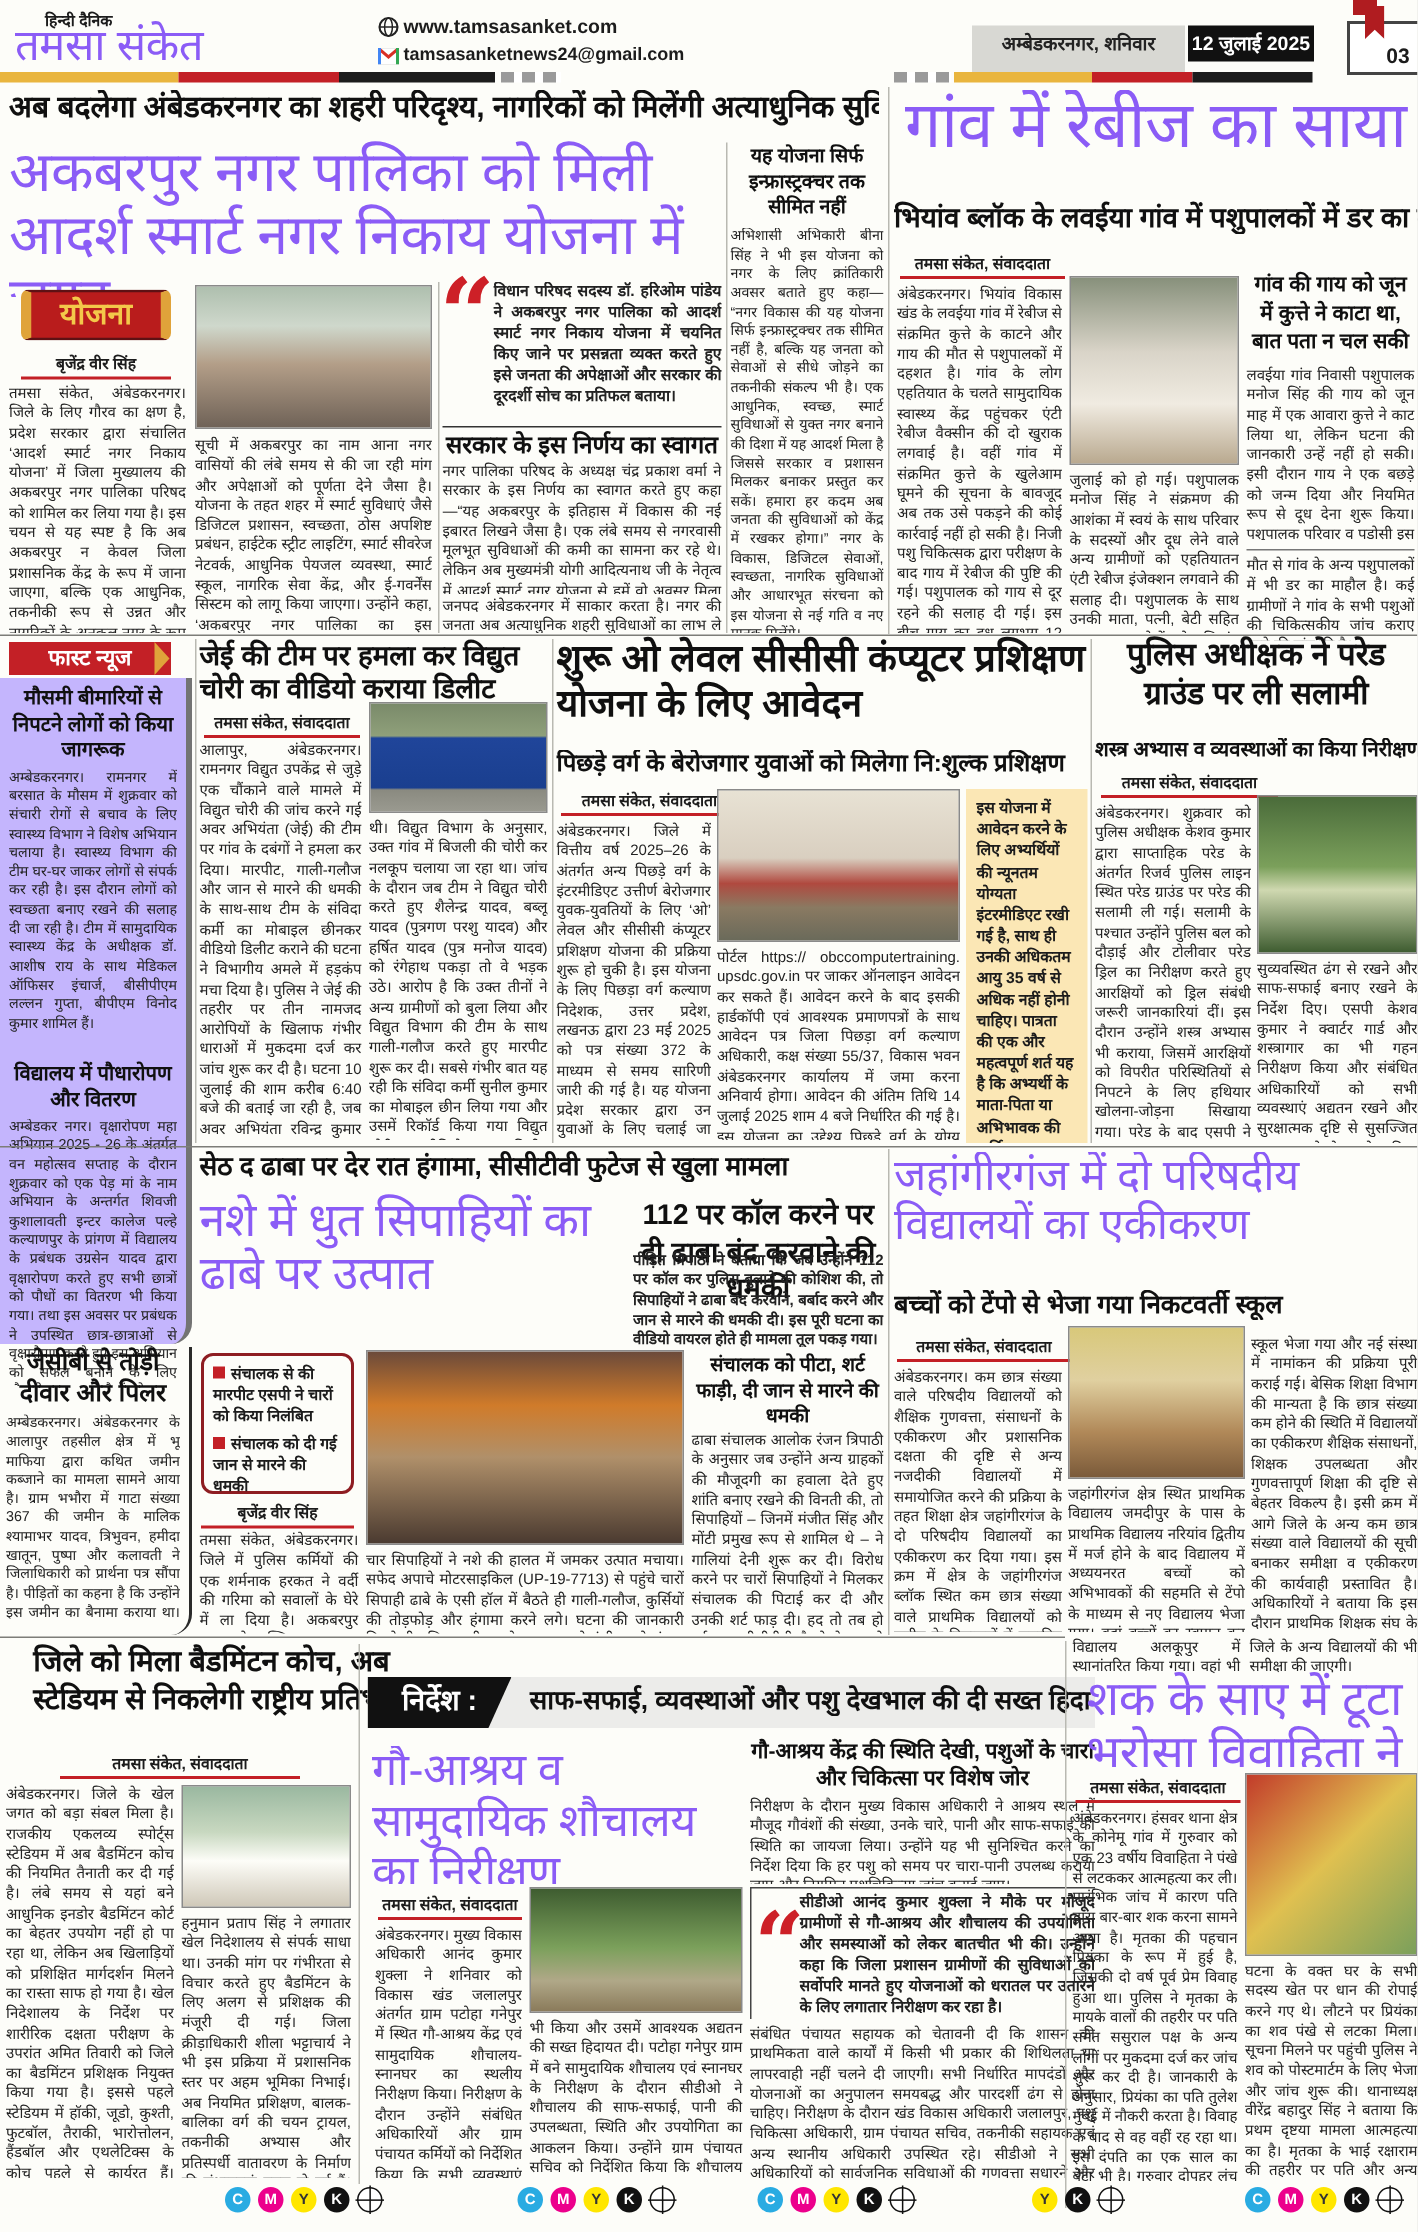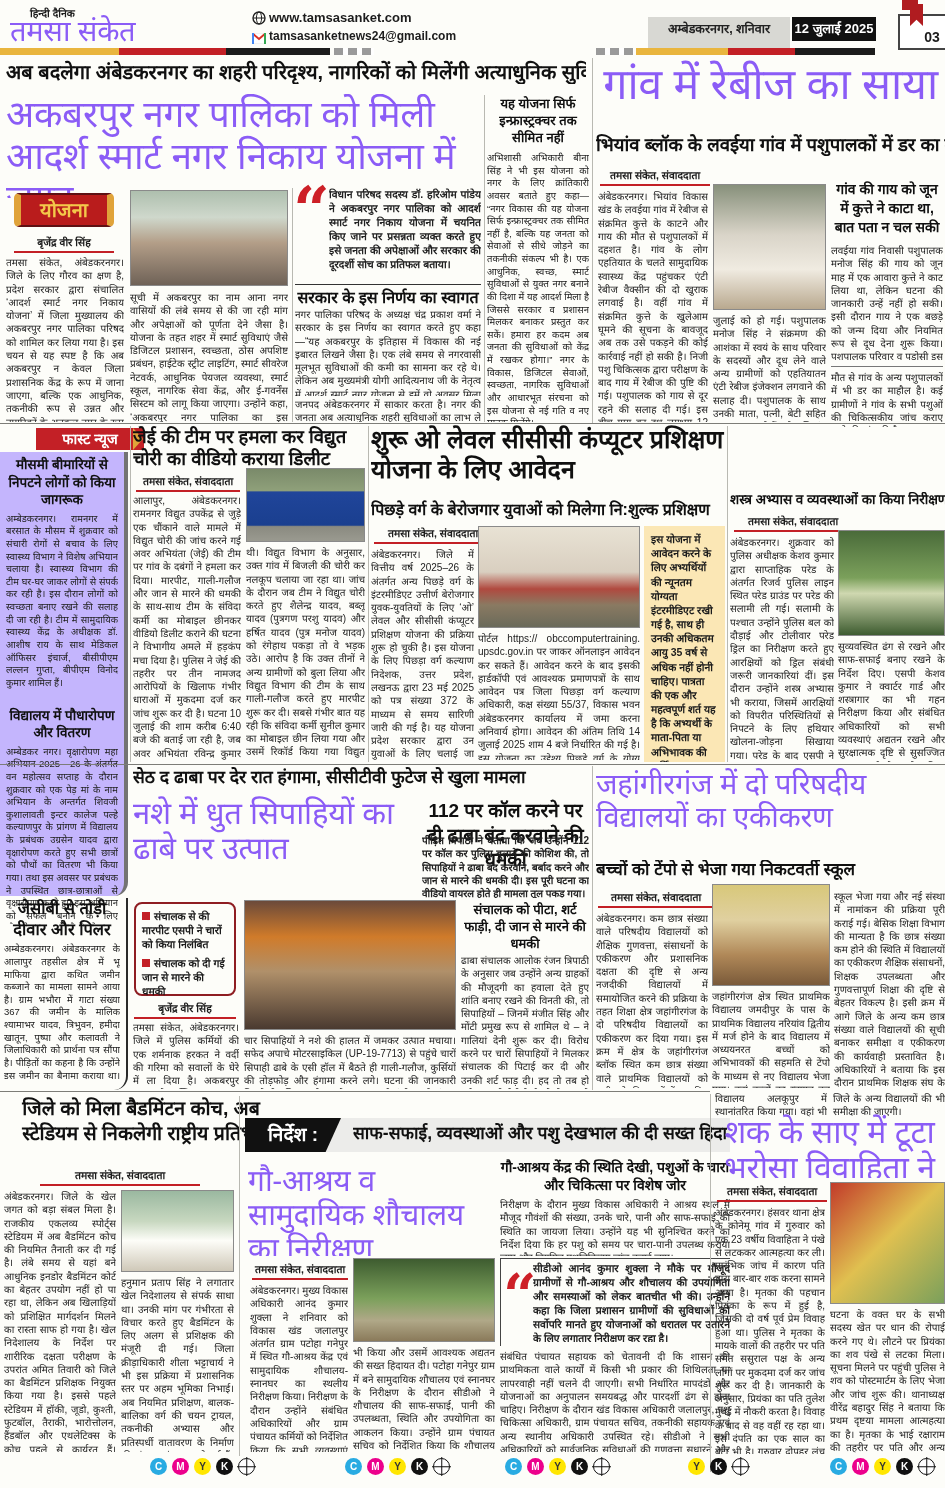--- a/index.html
+++ b/index.html
@@ -127,21 +127,21 @@
   <div class="abs hl ctr" style="left:596px;top:60px;width:349px;height:72px;font-size:43px;overflow:hidden;">गांव में रेबीज का साया</div>
   <div class="abs subh ctr" style="left:596px;top:134px;width:349px;font-size:18.5px;white-space:nowrap;overflow:hidden;">भियांव ब्लॉक के लवईया गांव में पशुपालकों में डर का माहौल</div>
   <div class="abs by" style="left:600px;top:168px;width:110px;">तमसा संकेत, संवाददाता</div>
   <div class="abs bd" style="left:598px;top:190px;width:110px;height:232px;">अंबेडकरनगर। भियांव विकास खंड के लवईया गांव में रेबीज से संक्रमित कुत्ते के काटने और गाय की मौत से पशुपालकों में दहशत है। गांव के लोग एहतियात के चलते सामुदायिक स्वास्थ्य केंद्र पहुंचकर एंटी रेबीज वैक्सीन की दो खुराक लगवाई है। वहीं गांव में संक्रमित कुत्ते के खुलेआम घूमने की सूचना के बावजूद अब तक उसे पकड़ने की कोई कार्रवाई नहीं हो सकी है। निजी पशु चिकित्सक द्वारा परीक्षण के बाद गाय में रेबीज की पुष्टि की गई। पशुपालक को गाय से दूर रहने की सलाह दी गई। इस बीच गाय का दूध लगभग 12 लीटर प्रतिदिन निकाला जाता रहा, जिसमें छह लीटर का घर में सेवन हुआ, जबकि एक लीटर पड़ोसी ओम प्रकाश को बेचा गया और शेष पांच</div>
   <div class="abs ph p-cow" style="left:713px;top:184px;width:113px;height:126px;"></div>
   <div class="abs bd" style="left:713px;top:314px;width:113px;height:108px;">जुलाई को हो गई। पशुपालक मनोज सिंह ने संक्रमण की आशंका में स्वयं के साथ परिवार के सदस्यों और दूध लेने वाले अन्य ग्रामीणों को एहतियातन एंटी रेबीज इंजेक्शन लगवाने की सलाह दी। पशुपालक के साथ उनकी माता, पत्नी, बेटी सहित कुल 16 लोगों ने भियांव सीएचसी पहुंचकर दो खुराक इंजेक्शन लगवाई। कुछ लोगों ने निजी चिकित्सकों से भी दवा ली है। गांव के ही अमरनाथ शुक्ल की नौ माह की बछिया की भी शुक्रवार को मौत हो गई, जिसे रेबीज से संक्रमित माना गया है। लगातार दो पशुओं की</div>
   <div class="abs subh ctr" style="left:831px;top:180px;width:112px;font-size:14px;line-height:1.35;">गांव की गाय को जून में कुत्ते ने काटा था, बात पता न चल सकी</div>
   <div class="abs bd" style="left:831px;top:244px;width:112px;height:116px;">लवईया गांव निवासी पशुपालक मनोज सिंह की गाय को जून माह में एक आवारा कुत्ते ने काट लिया था, लेकिन घटना की जानकारी उन्हें नहीं हो सकी। इसी दौरान गाय ने एक बछड़े को जन्म दिया और नियमित रूप से दूध देना शुरू किया। पशुपालक परिवार व पड़ोसी इस दूध का नियमित सेवन करते रहे। लगभग दो सप्ताह बाद गाय के स्वभाव में बदलाव आने लगा। पानी देखकर भागने, मुंह से अधिक लार निकलने और परिवार के लोगों पर हमलावर होने की स्थिति बनी।</div>
   <div class="abs bd" style="left:831px;top:366px;width:112px;height:56px;border-top:1px solid #777;padding-top:4px;">मौत से गांव के अन्य पशुपालकों में भी डर का माहौल है। कई ग्रामीणों ने गांव के सभी पशुओं की चिकित्सकीय जांच कराए जाने की मांग की है।</div>
 
-  <div class="abs fasttag" style="left:6px;top:428px;width:108px;height:22px;margin-left:30px;">फास्ट न्यूज</div>
+  <div class="abs fasttag" style="left:6px;top:428px;width:108px;height:22px;">फास्ट न्यूज</div>
   <div class="abs cream" style="left:0;top:452px;width:128px;height:444px;padding:4px 6px;">
     <div class="subh ctr" style="font-size:13.5px;line-height:1.3;margin-bottom:4px;">मौसमी बीमारियों से निपटने लोगों को किया जागरूक</div>
     <div class="bd small" style="height:188px;">अम्बेडकरनगर। रामनगर में बरसात के मौसम में शुक्रवार को संचारी रोगों से बचाव के लिए स्वास्थ्य विभाग ने विशेष अभियान चलाया है। स्वास्थ्य विभाग की टीम घर-घर जाकर लोगों से संपर्क कर रही है। इस दौरान लोगों को स्वच्छता बनाए रखने की सलाह दी जा रही है। टीम में सामुदायिक स्वास्थ्य केंद्र के अधीक्षक डॉ. आशीष राय के साथ मेडिकल ऑफिसर इंचार्ज, बीसीपीएम लल्लन गुप्ता, बीपीएम विनोद कुमार शामिल हैं।</div>
     <div class="subh ctr" style="font-size:13.5px;line-height:1.3;margin:6px 0 4px;">विद्यालय में पौधारोपण और वितरण</div>
     <div class="bd small" style="height:178px;">अम्बेडकर नगर। वृक्षारोपण महा अभियान 2025 - 26 के अंतर्गत वन महोत्सव सप्ताह के दौरान शुक्रवार को एक पेड़ मां के नाम अभियान के अन्तर्गत शिवजी कुशालावती इन्टर कालेज पल्हे कल्याणपुर के प्रांगण में विद्यालय के प्रबंधक उग्रसेन यादव द्वारा वृक्षारोपण करते हुए सभी छात्रों को पौधों का वितरण भी किया गया। तथा इस अवसर पर प्रबंधक ने उपस्थित छात्र-छात्राओं से वृक्षारोपण करते हुए इस अभियान को सफल बनाने के लिए पौधारोपण यह पौधों के रख रखाव और उसकी महत्व के बारे में बताते हुए बच्चों से अधिक से अधिक वृक्ष रोपण करने की अपील की साथ ही साथ उन्होंने शुद्ध पर्यावरण के लिए वृक्षों की हमारे जीवन में वृक्षों की उपयोगिता पर प्रकाश डाला।</div>
   </div>
   <div class="abs" style="left:0;top:898px;width:128px;height:192px;border-right:2px solid #2a2a2a;border-radius:0 0 14px 0;padding:0 6px 0 4px;box-sizing:border-box;">
     <div class="subh ctr" style="font-size:16.5px;line-height:1.25;margin-bottom:4px;">जेसीबी से तोड़ी दीवार और पिलर</div>
     <div class="bd small" style="height:136px;">अम्बेडकरनगर। अंबेडकरनगर के आलापुर तहसील क्षेत्र में भू माफिया द्वारा कथित जमीन कब्जाने का मामला सामने आया है। ग्राम भभौरा में गाटा संख्या 367 की जमीन के मालिक श्यामाभर यादव, त्रिभुवन, हमीदा खातून, पुष्पा और कलावती ने जिलाधिकारी को प्रार्थना पत्र सौंपा है। पीड़ितों का कहना है कि उन्होंने इस जमीन का बैनामा कराया था। जमीन पर दीवार और बाउंड्री वॉल बनाकर कब्जा भी कर लिया था।</div>
   </div>
@@ -153,20 +153,21 @@
   <div class="abs bd" style="left:246px;top:546px;width:119px;height:214px;">थी। विद्युत विभाग के अनुसार, उक्त गांव में बिजली की चोरी कर नलकूप चलाया जा रहा था। जांच के दौरान जब टीम ने विद्युत चोरी करते हुए शैलेन्द्र यादव, बब्लू यादव (पुत्रगण परशु यादव) और हर्षित यादव (पुत्र मनोज यादव) को रंगेहाथ पकड़ा तो वे भड़क उठे। आरोप है कि उक्त तीनों ने अन्य ग्रामीणों को बुला लिया और विद्युत विभाग की टीम के साथ गाली-गलौज करते हुए मारपीट शुरू कर दी। सबसे गंभीर बात यह रही कि संविदा कर्मी सुनील कुमार का मोबाइल छीन लिया गया और उसमें रिकॉर्ड किया गया विद्युत चोरी का वीडियो जबरन डिलीट करवा दिया गया। इतना ही नहीं, आरोपियों ने टीम को भविष्य में चेकिंग करने पर जान से मारने की धमकी भी दी।</div>
 
   <div class="abs subh" style="left:371px;top:424px;width:354px;height:74px;font-size:25px;line-height:1.2;overflow:hidden;">शुरू ओ लेवल सीसीसी कंप्यूटर प्रशिक्षण योजना के लिए आवेदन</div>
   <div class="abs subh" style="left:371px;top:500px;width:354px;font-size:16px;white-space:nowrap;overflow:hidden;">पिछड़े वर्ग के बेरोजगार युवाओं को मिलेगा नि:शुल्क प्रशिक्षण</div>
   <div class="abs by" style="left:374px;top:526px;width:118px;">तमसा संकेत, संवाददाता</div>
   <div class="abs ph p-campus" style="left:478px;top:526px;width:162px;height:102px;"></div>
   <div class="abs ybox" style="left:644px;top:526px;width:81px;height:236px;font-size:10.5px;line-height:1.35;overflow:hidden;">इस योजना में आवेदन करने के लिए अभ्यर्थियों की न्यूनतम योग्यता इंटरमीडिएट रखी गई है, साथ ही उनकी अधिकतम आयु 35 वर्ष से अधिक नहीं होनी चाहिए। पात्रता की एक और महत्वपूर्ण शर्त यह है कि अभ्यर्थी के माता-पिता या अभिभावक की वार्षिक आय एक लाख रुपये से अधिक न हो।</div>
   <div class="abs bd" style="left:371px;top:548px;width:103px;height:212px;">अंबेडकरनगर। जिले में वित्तीय वर्ष 2025–26 के अंतर्गत अन्य पिछड़े वर्ग के इंटरमीडिएट उत्तीर्ण बेरोजगार युवक-युवतियों के लिए ‘ओ’ लेवल और सीसीसी कंप्यूटर प्रशिक्षण योजना की प्रक्रिया शुरू हो चुकी है। इस योजना के लिए पिछड़ा वर्ग कल्याण निदेशक, उत्तर प्रदेश, लखनऊ द्वारा 23 मई 2025 को पत्र संख्या 372 के माध्यम से समय सारिणी जारी की गई है। यह योजना प्रदेश सरकार द्वारा उन युवाओं के लिए चलाई जा रही है, जो तकनीकी प्रशिक्षण प्राप्त कर रोजगार के अवसरों को साकार करना चाहते हैं। इस योजना में भाग लेने के लिए इच्छुक अभ्यर्थी 14 जून 2025 से 14 जुलाई 2025 के बीच विभागीय</div>
   <div class="abs bd" style="left:478px;top:632px;width:162px;height:128px;">पोर्टल https:// obccomputertraining. upsdc.gov.in पर जाकर ऑनलाइन आवेदन कर सकते हैं। आवेदन करने के बाद इसकी हार्डकॉपी एवं आवश्यक प्रमाणपत्रों के साथ आवेदन पत्र जिला पिछड़ा वर्ग कल्याण अधिकारी, कक्ष संख्या 55/37, विकास भवन अंबेडकरनगर कार्यालय में जमा करना अनिवार्य होगा। आवेदन की अंतिम तिथि 14 जुलाई 2025 शाम 4 बजे निर्धारित की गई है। इस योजना का उद्देश्य पिछड़े वर्ग के योग्य लेकिन आर्थिक रूप से कमजोर युवाओं को डिजिटल युग की मांग के अनुरूप तकनीकी दक्षता प्रदान करना है।</div>
 
+  <div class="abs subh ctr" style="left:730px;top:424px;width:215px;height:66px;font-size:21px;line-height:1.25;overflow:hidden;">पुलिस अधीक्षक ने परेड ग्राउंड पर ली सलामी</div>
   <div class="abs subh ctr" style="left:730px;top:492px;width:215px;font-size:13.5px;white-space:nowrap;overflow:hidden;">शस्त्र अभ्यास व व्यवस्थाओं का किया निरीक्षण</div>
   <div class="abs by" style="left:734px;top:514px;width:118px;">तमसा संकेत, संवाददाता</div>
   <div class="abs ph p-parade" style="left:838px;top:530px;width:107px;height:106px;"></div>
   <div class="abs bd" style="left:730px;top:536px;width:104px;height:226px;">अंबेडकरनगर। शुक्रवार को पुलिस अधीक्षक केशव कुमार द्वारा साप्ताहिक परेड के अंतर्गत रिजर्व पुलिस लाइन स्थित परेड ग्राउंड पर परेड की सलामी ली गई। सलामी के पश्चात उन्होंने पुलिस बल को दौड़ाई और टोलीवार परेड ड्रिल का निरीक्षण करते हुए आरक्षियों को ड्रिल संबंधी जरूरी जानकारियां दीं। इस दौरान उन्होंने शस्त्र अभ्यास भी कराया, जिसमें आरक्षियों को विपरीत परिस्थितियों से निपटने के लिए हथियार खोलना-जोड़ना सिखाया गया। परेड के बाद एसपी ने यूपी-112 के आरवी वाहनों का भी बारीकी से निरीक्षण किया। निरीक्षण के दौरान उन्होंने सभी संबंधित कर्मियों को हेडलाइट, हूटर, इंडिकेटर, फर्स्ट एड किट सहित सभी जरूरी उपकरणों को मानक के अनुसार संगठित व</div>
   <div class="abs bd" style="left:838px;top:640px;width:107px;height:122px;">सुव्यवस्थित ढंग से रखने और साफ-सफाई बनाए रखने के निर्देश दिए। एसपी केशव कुमार ने क्वार्टर गार्ड और शस्त्रागार का भी गहन निरीक्षण किया और संबंधित अधिकारियों को सभी व्यवस्थाएं अद्यतन रखने और सुरक्षात्मक दृष्टि से सुसज्जित बनाए रखने के आदेश दिए। निरीक्षण के क्रम में पुलिस अधीक्षक ने प्रशिक्षणरत रिक्रूट आरक्षियों से संवाद करते हुए अनुशासन, अभ्यास और समर्पण पर जोर दिया। इसके पश्चात उन्होंने कैंटीन, मेस और आवासीय परिसर का भी दौरा कर साफ-सफाई, भोजन की गुणवत्ता, बिजली-पानी आदि सुविधाओं की स्थिति जानी।</div>
 
   <div class="abs subh" style="left:133px;top:767px;width:456px;font-size:17.5px;white-space:nowrap;overflow:hidden;">सेठ द ढाबा पर देर रात हंगामा, सीसीटीवी फुटेज से खुला मामला</div>
   <div class="abs hl" style="left:133px;top:796px;width:284px;height:100px;font-size:31px;overflow:hidden;">नशे में धुत सिपाहियों का ढाबे पर उत्पात</div>
   <div class="abs subh ctr" style="left:422px;top:799px;width:167px;font-size:19px;line-height:1.3;">112 पर कॉल करने पर दी ढाबा बंद करवाने की धमकी</div>
   <div class="abs bd" style="left:422px;top:834px;width:167px;height:64px;font-weight:600;">पीड़ित त्रिपाठी ने बताया कि जब उन्होंने 112 पर कॉल कर पुलिस बुलाने की कोशिश की, तो सिपाहियों ने ढाबा बंद करवाने, बर्बाद करने और जान से मारने की धमकी दी। इस पूरी घटना का वीडियो वायरल होते ही मामला तूल पकड़ गया।</div>

